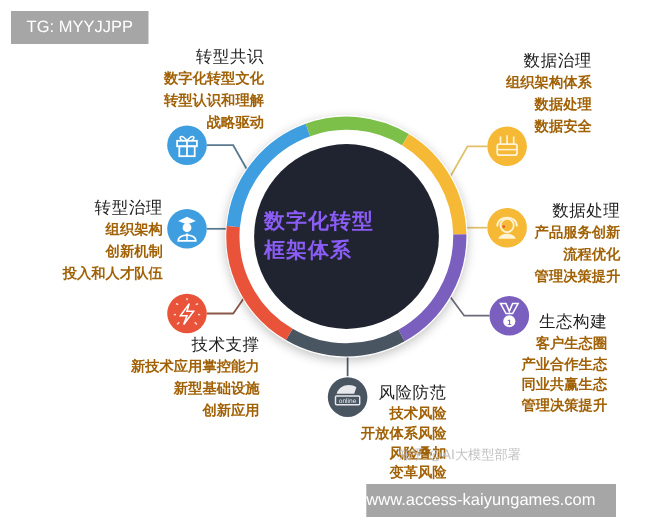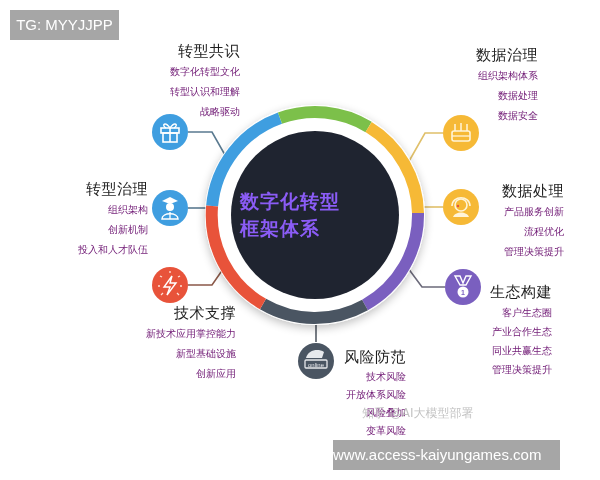--- a/index.html
+++ b/index.html
@@ -7,27 +7,27 @@
     width:600px; height:480px; overflow:hidden; position:relative;
     background:#ffffff;
     font-family: "DejaVu Sans", "Liberation Sans", sans-serif;
   }
   .stage { position:absolute; left:0; top:0; width:600px; height:480px; }
   svg.diagram { position:absolute; left:0; top:0; }
   .block { position:absolute; text-align:right; line-height:20px; }
   .block.left { text-align:right; }
   .block.right { text-align:right; }
   .block .title { font-weight:normal; font-size:15px; color:#1e1e1e; letter-spacing:0.5px; line-height:22px; }
-  .block .item { font-size:10px; color:#701a75; white-space:nowrap; }
+  .block .item { font-size:13px; color:#a16207; white-space:nowrap;font-weight:bold; }
   .center-text {
     position:absolute; left:240px; top:188px; width:150px; 
     color:#8b5cf6; font-weight:bold; font-size:19px; line-height:27px; letter-spacing:1px;
   }
   .wm-top {
-    position:absolute; left:10px; top:10px; width:109px; height:30px;
+    position:absolute; left:10px; top:10px; width:125px; height:30px;
     background:#a6a6a6; color:#ffffff; font-size:15px; line-height:30px;
     text-align:center; font-family:"Liberation Sans", sans-serif;
   }
   .wm-bottom {
     position:absolute; left:333px; top:440px; width:227px; height:30px;
     background:#a6a6a6; color:#ffffff; font-size:15px; line-height:30px;
     text-align:left; font-family:"Liberation Sans", sans-serif;
   }
   .wm-faint {
     position:absolute; left:362px; top:405px; font-size:12px; color:#b8b8b8;

